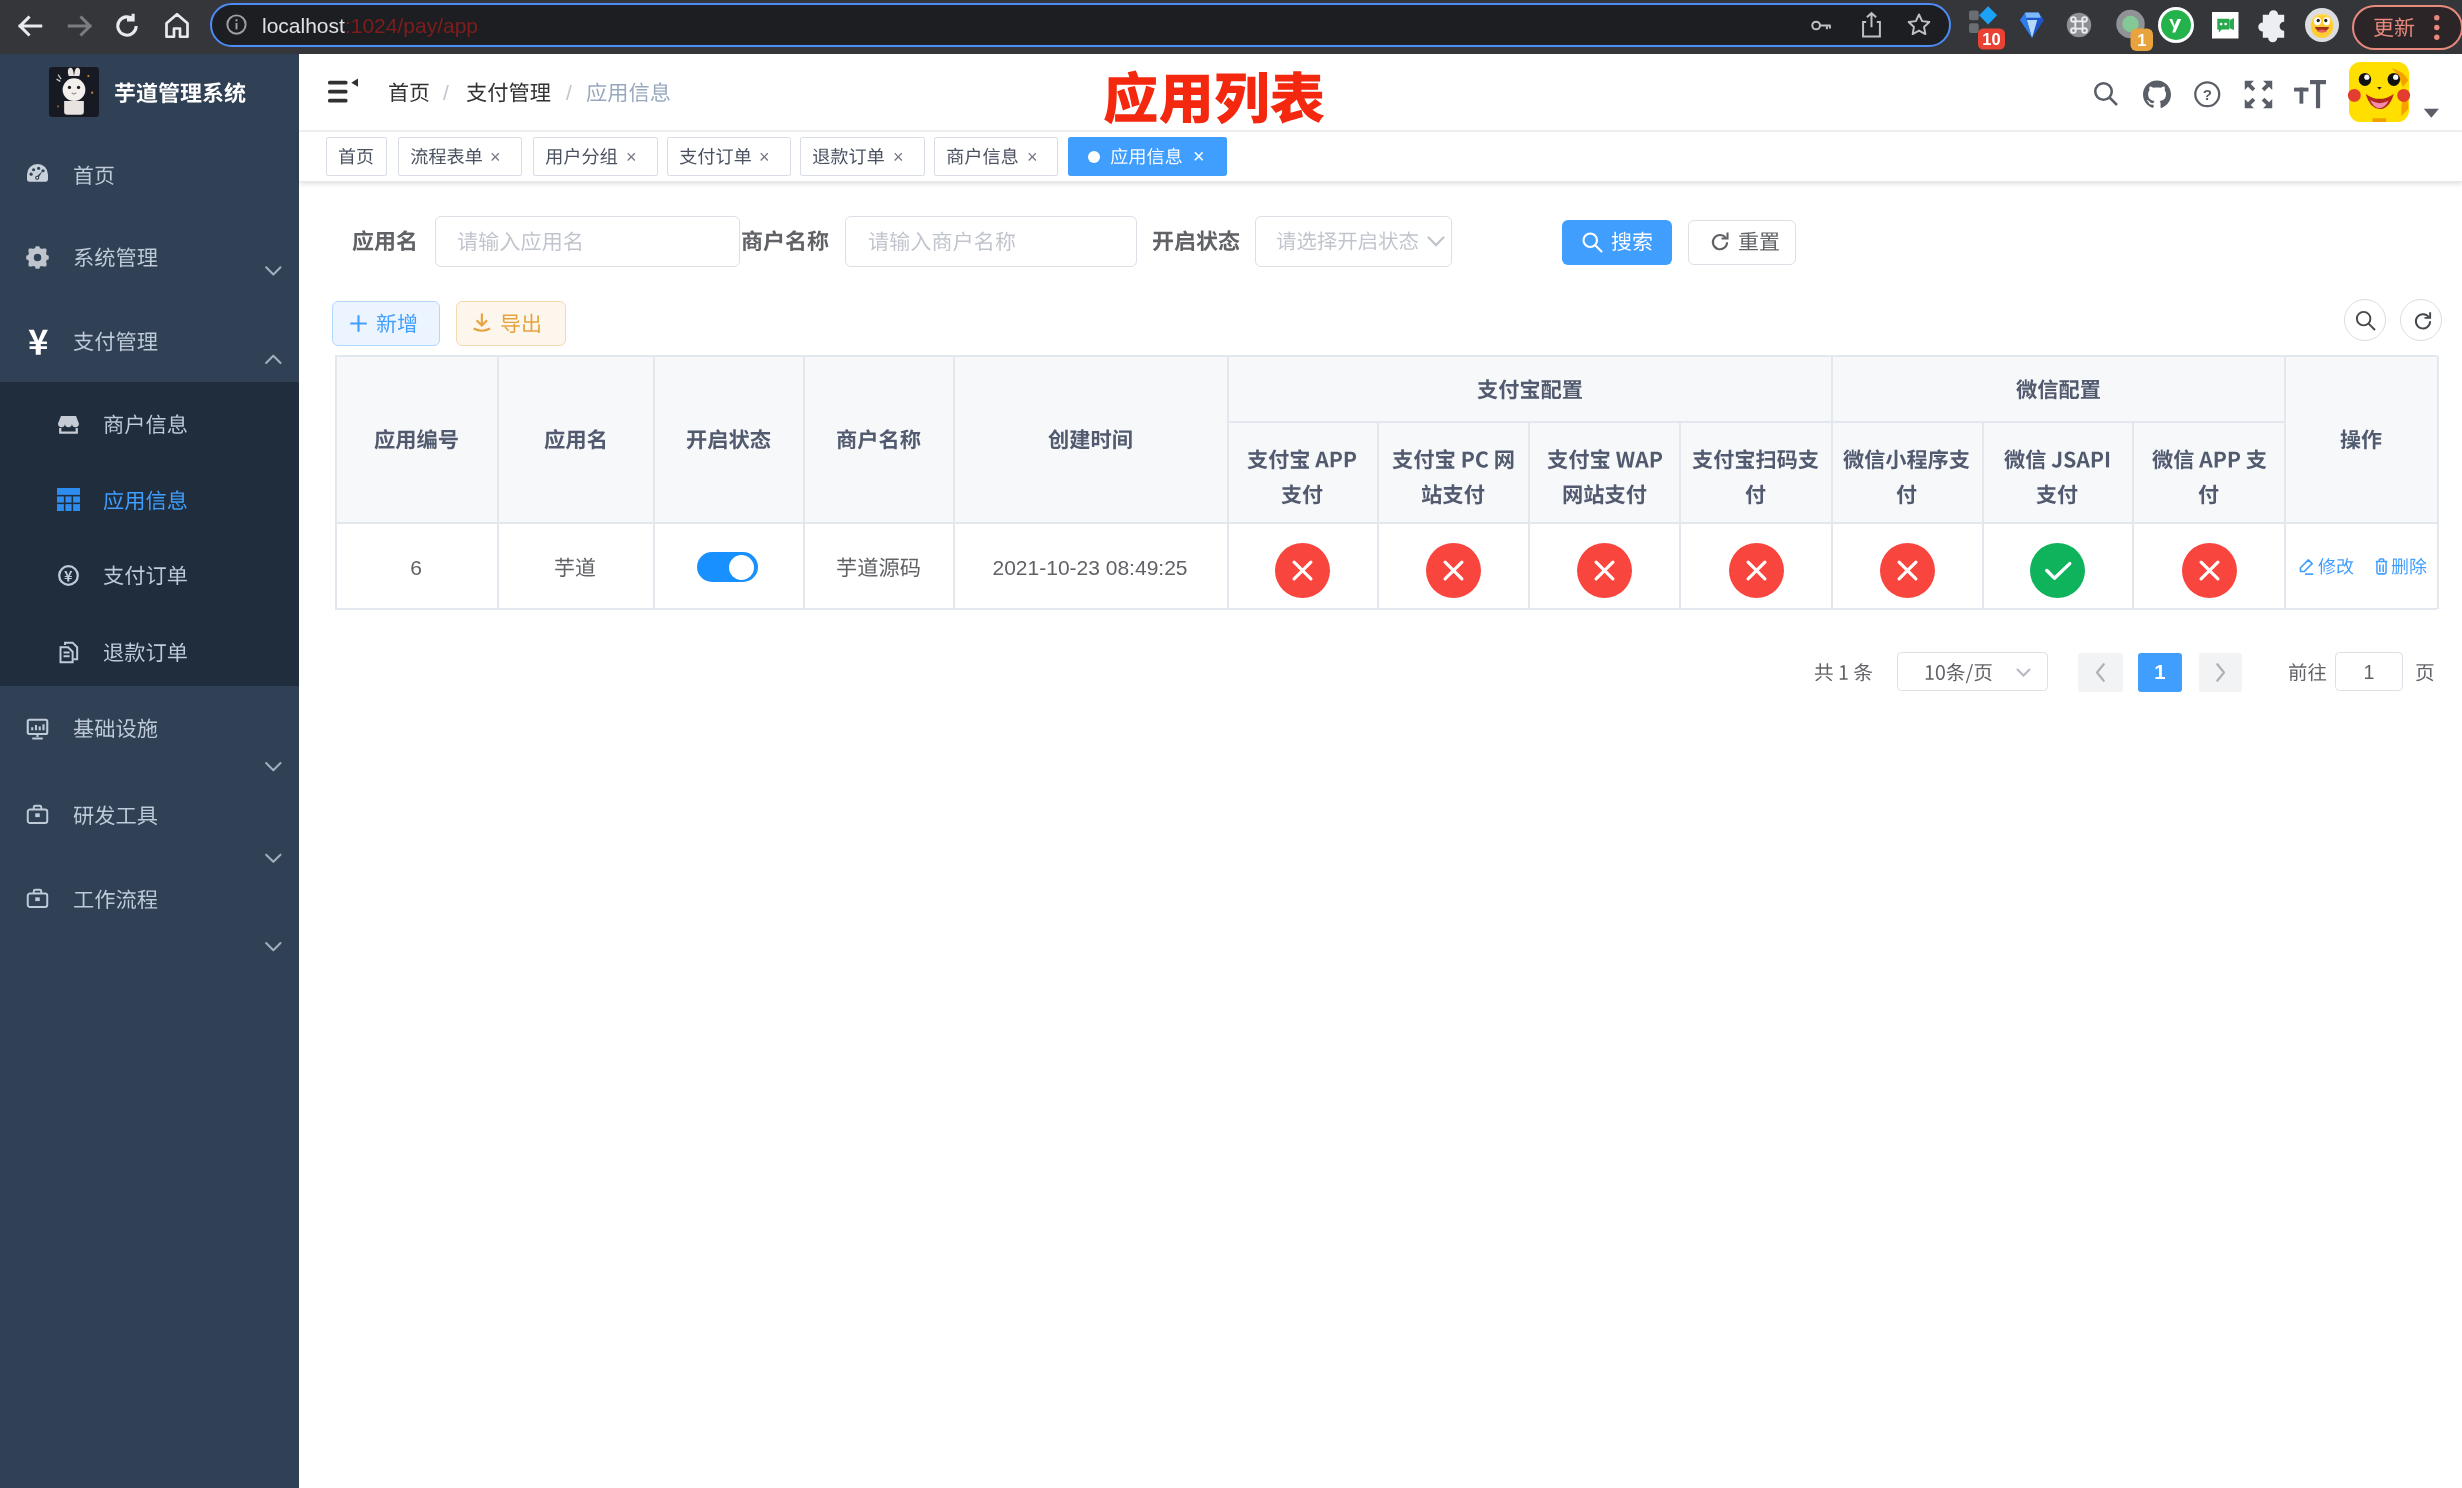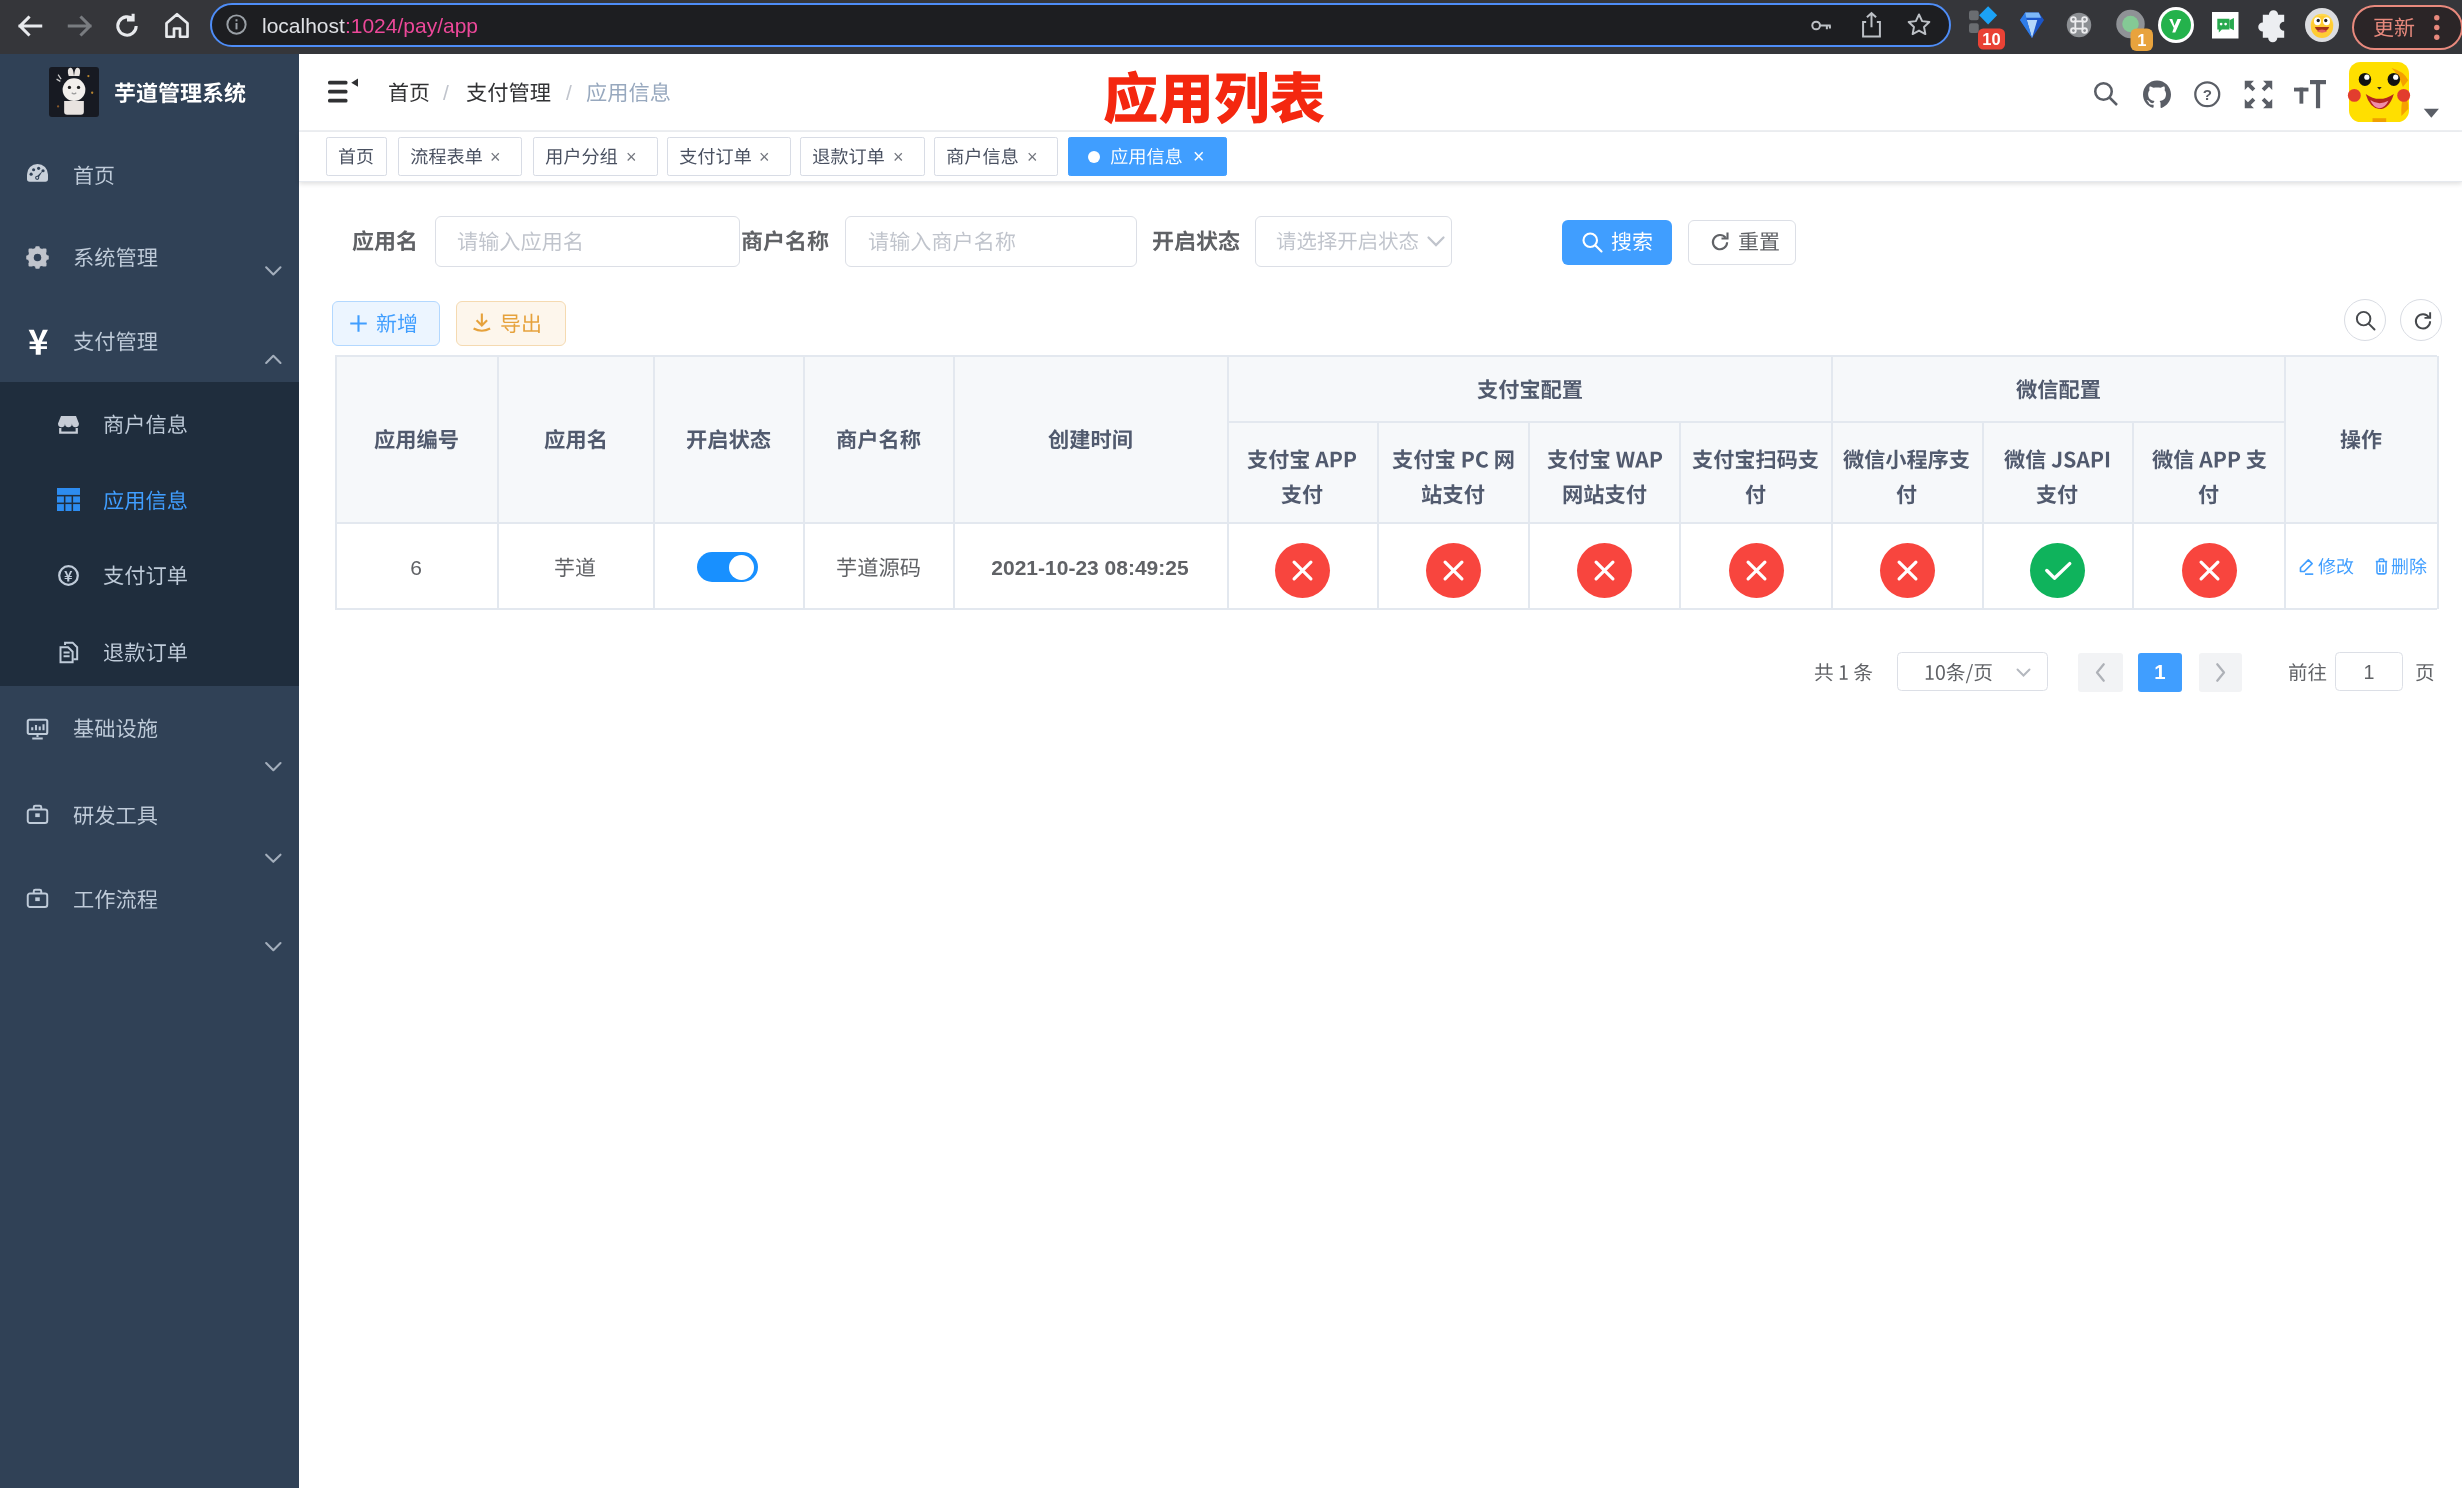--- a/index.html
+++ b/index.html
@@ -139,21 +139,21 @@
   </svg>
 <svg style="position:absolute;left:164px;top:12px;overflow:visible" width="26" height="27" viewBox="0 0 34 36">
     <path d="M17 3 L3 15 V33 H13 V22 H21 V33 H31 V15 Z" stroke="#e8eaed" stroke-width="3.6" fill="none" stroke-linejoin="round"></path>
   </svg>
 <div style="position:absolute;left:210px;top:3px;width:1741px;height:44px;background:#1d1e21;border:2.3px solid #4e8df7;border-radius:23px;"></div>
 <svg style="position:absolute;left:226px;top:14.4px;overflow:visible" width="21" height="21" viewBox="0 0 28 28">
     <circle cx="14" cy="14" r="12.2" stroke="#9aa0a6" stroke-width="2.6" fill="none"></circle>
     <rect x="12.7" y="12" width="2.6" height="8.5" fill="#9aa0a6"></rect>
     <rect x="12.7" y="7" width="2.6" height="2.8" fill="#9aa0a6"></rect>
   </svg>
-<div style="position:absolute;left:262px;top:10.6px;height:30px;line-height:30px;font-size:21px;color:#dfe1e5;white-space:pre;">localhost<span style="color:#ec4899">:1024/pay/app</span></div>
+<div style="position:absolute;left:262px;top:10.6px;height:30px;line-height:30px;font-size:21px;color:#dfe1e5;white-space:pre;">localhost<span style="color:#7f1d1d">:1024/pay/app</span></div>
 <svg style="position:absolute;left:1810px;top:14.4px;overflow:visible" width="23" height="23" viewBox="0 0 30 30">
     <g stroke="#bdc1c6" stroke-width="2.6" fill="none">
       <circle cx="8" cy="15" r="5"></circle>
       <path d="M13 15 H27 M22 15 v5 M26 15 v4"></path>
     </g>
   </svg>
 <svg style="position:absolute;left:1860px;top:12px;overflow:visible" width="23" height="26" viewBox="0 0 30 34">
     <g stroke="#bdc1c6" stroke-width="2.6" fill="none">
       <path d="M15 2 V20 M9 7 L15 1.5 L21 7"></path>
       <path d="M8 13 H4 V32 H26 V13 H22"></path>
@@ -909,21 +909,21 @@
 <div style="position:absolute;left:697px;top:552px;width:61px;height:30px;border-radius:15px;background:#1890ff;"></div>
 <div style="position:absolute;left:729px;top:555px;width:25px;height:25px;border-radius:50%;background:#fff;"></div>
 <svg class="r" style="left:836px;top:554px" width="85" height="29" viewBox="0 0 112 37.7969">
     <g fill="#606266" transform="translate(0,28.00) scale(0.028000,-0.028000)">
       <use href="#gR828B" x="0"></use>
       <use href="#gR9053" x="1000"></use>
       <use href="#gR6E90" x="2000"></use>
       <use href="#gR7801" x="3000"></use>
     </g>
   </svg>
-<div style="position:absolute;left:1090px;top:553px;height:29.5px;line-height:29.5px;font-size:21px;color:#606266;font-weight:700;letter-spacing:0px;white-space:pre;transform:translateX(-50%);">2021-10-23 08:49:25</div>
+<div style="position:absolute;left:1090px;top:553px;height:29.5px;line-height:29.5px;font-size:21px;color:#606266;font-weight:400;letter-spacing:0px;white-space:pre;transform:translateX(-50%);">2021-10-23 08:49:25</div>
 <svg style="position:absolute;left:1275px;top:543px;overflow:visible" width="55" height="55" viewBox="0 0 72 72">
     <circle cx="36" cy="36" r="36" fill="#f8453e"></circle>
     <path d="M25 25 L47 47 M47 25 L25 47" stroke="#fff" stroke-width="4.2" fill="none" stroke-linecap="round"></path>
   </svg>
 <svg style="position:absolute;left:1426px;top:543px;overflow:visible" width="55" height="55" viewBox="0 0 72 72">
     <circle cx="36" cy="36" r="36" fill="#f8453e"></circle>
     <path d="M25 25 L47 47 M47 25 L25 47" stroke="#fff" stroke-width="4.2" fill="none" stroke-linecap="round"></path>
   </svg>
 <svg style="position:absolute;left:1577px;top:543px;overflow:visible" width="55" height="55" viewBox="0 0 72 72">
     <circle cx="36" cy="36" r="36" fill="#f8453e"></circle>

